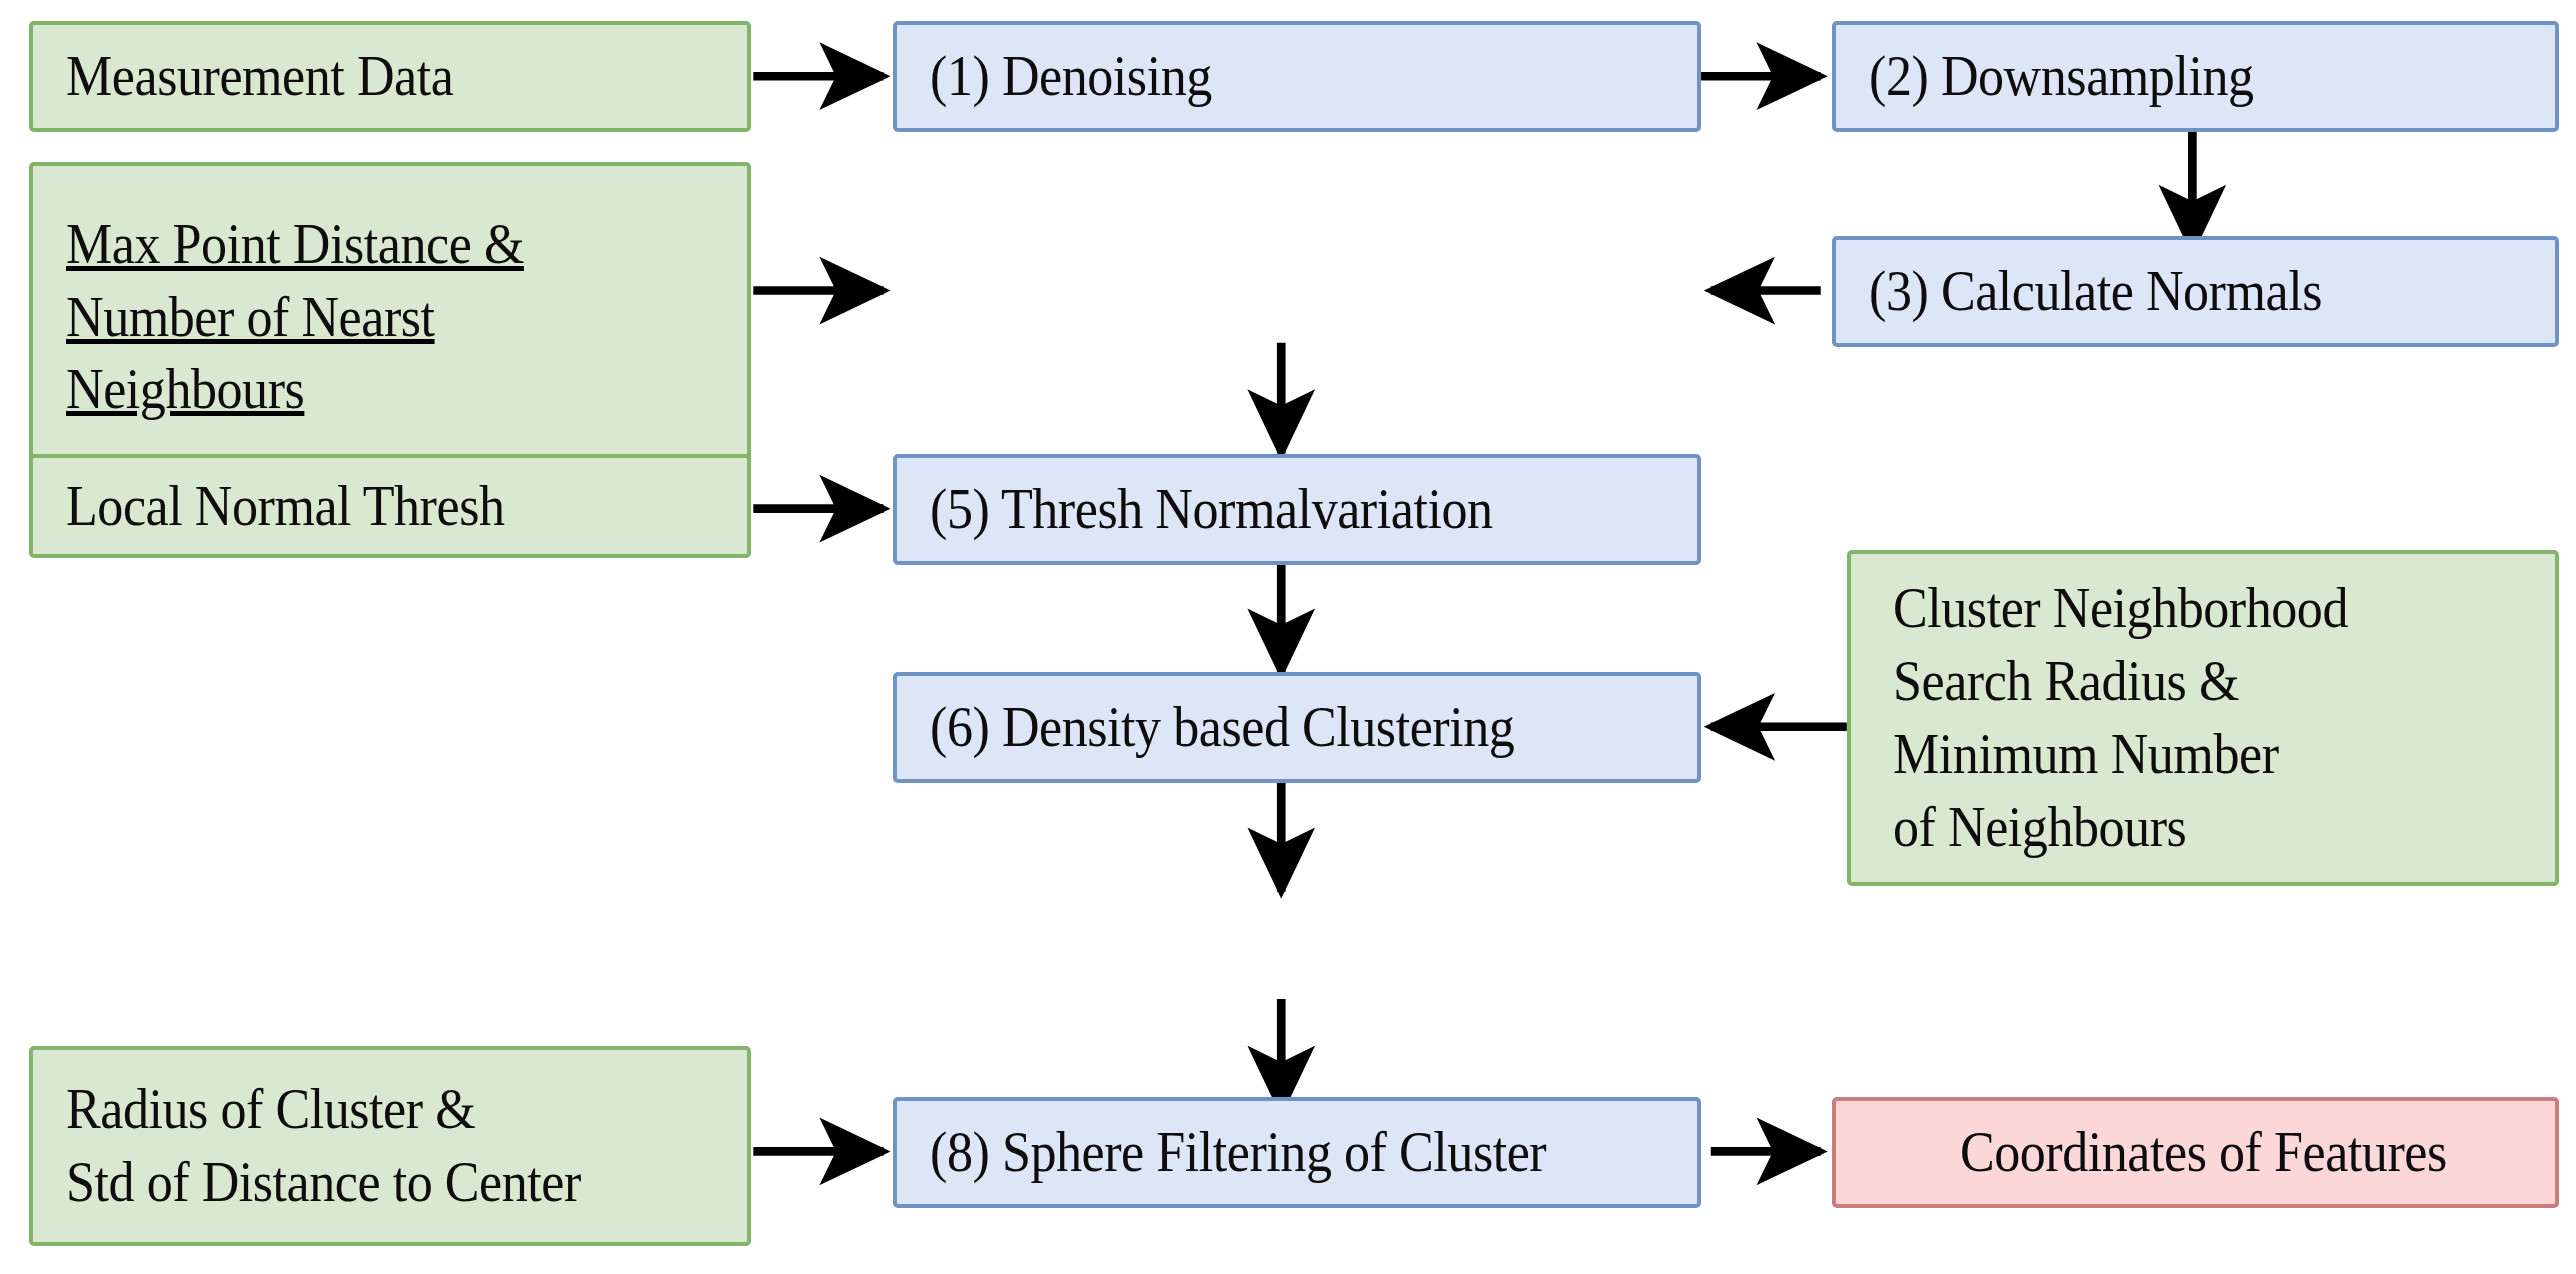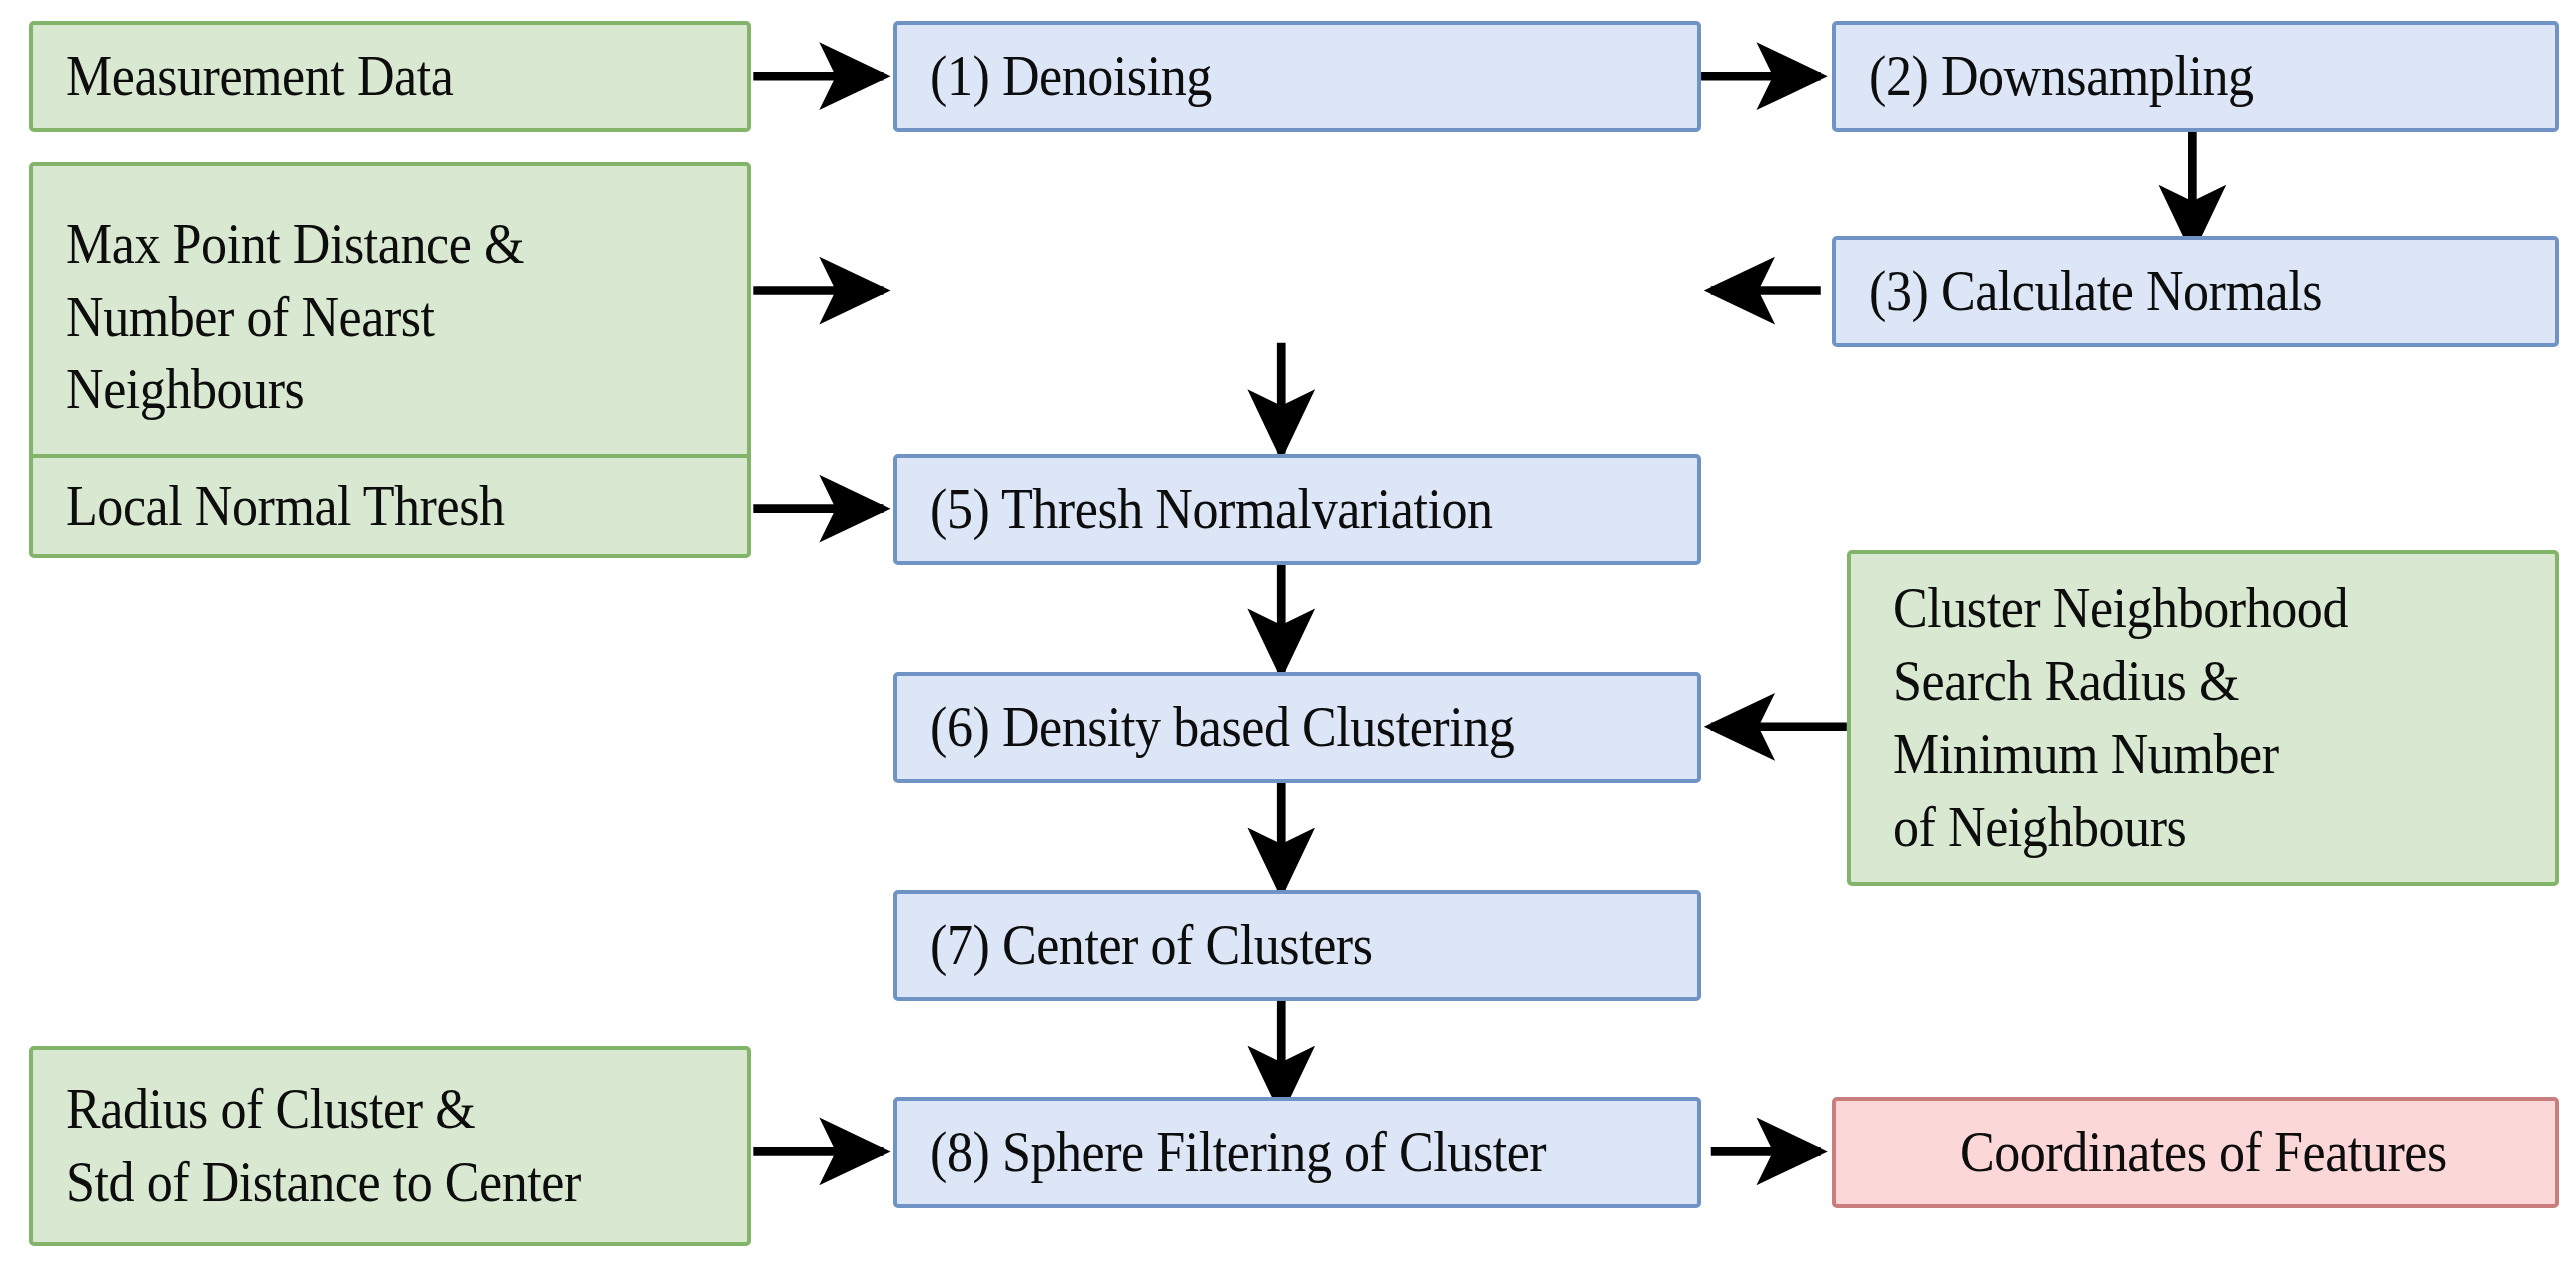--- a/index.html
+++ b/index.html
@@ -123,21 +123,21 @@
 
     <g>
       <line x1="1772" y1="1193" x2="1886" y2="1193" stroke="#000000" stroke-width="9" marker-end="url(#ah)"></line>
     </g>
   </svg>
 
   <div class="node green" style="left:29px; top:21px; width:722px; height:111px;">
     <span class="label">Measurement Data</span>
   </div>
 
-  <div class="node green" style="left:29px; top:162px; width:722px; height:310px;">
+  <div class="node green" style="left:29px; top:162px; width:722px; height:310px;text-decoration:underline;">
     <span class="label">Max Point Distance &amp;
 Number of Nearst
 Neighbours</span>
   </div>
 
   <div class="node green" style="left:29px; top:454px; width:722px; height:104px;">
     <span class="label">Local Normal Thresh</span>
   </div>
 
   <div class="node green" style="left:29px; top:1046px; width:722px; height:200px;">
@@ -166,23 +166,20 @@
 
 
   <div class="node blue" style="left:893px; top:454px; width:808px; height:111px;">
     <span class="label">(5) Thresh Normalvariation</span>
   </div>
 
   <div class="node blue" style="left:893px; top:672px; width:808px; height:111px;">
     <span class="label">(6) Density based Clustering</span>
   </div>
 
-  <div class="node blue" style="left:893px; top:890px; width:808px; height:111px;">
-    <span class="label">(7) Center of Clusters</span>
-  </div>
 
   <div class="node blue" style="left:893px; top:1097px; width:808px; height:111px;">
     <span class="label">(8) Sphere Filtering of Cluster</span>
   </div>
 
   <div class="node red center-text" style="left:1832px; top:1097px; width:727px; height:111px;">
     <span class="label">Coordinates of Features</span>
   </div>
 
 </div>

